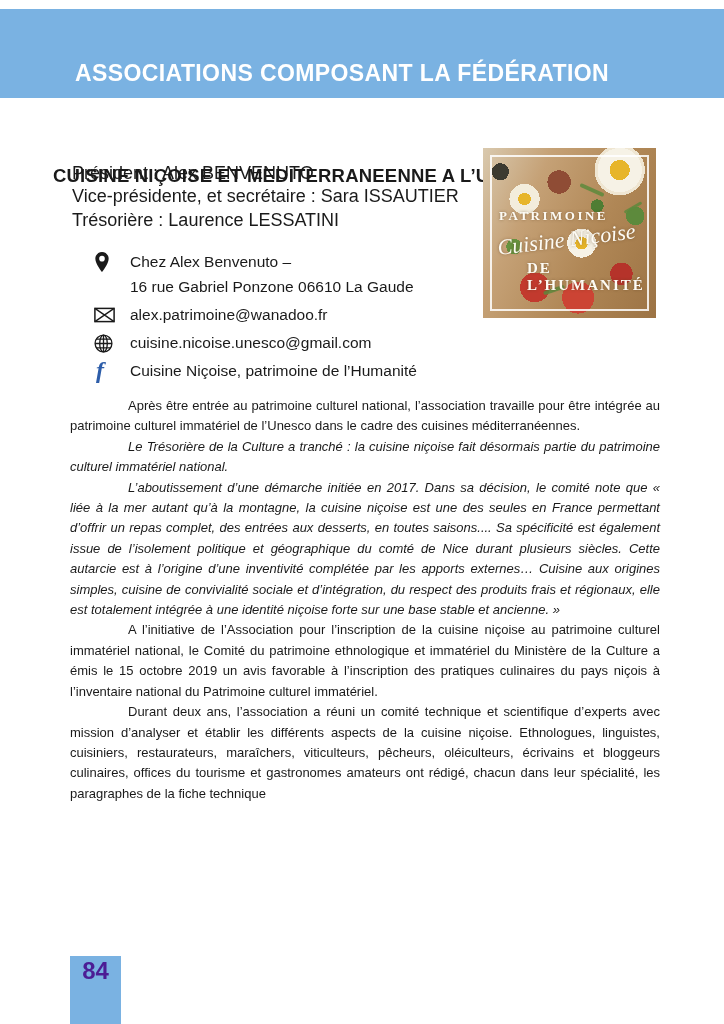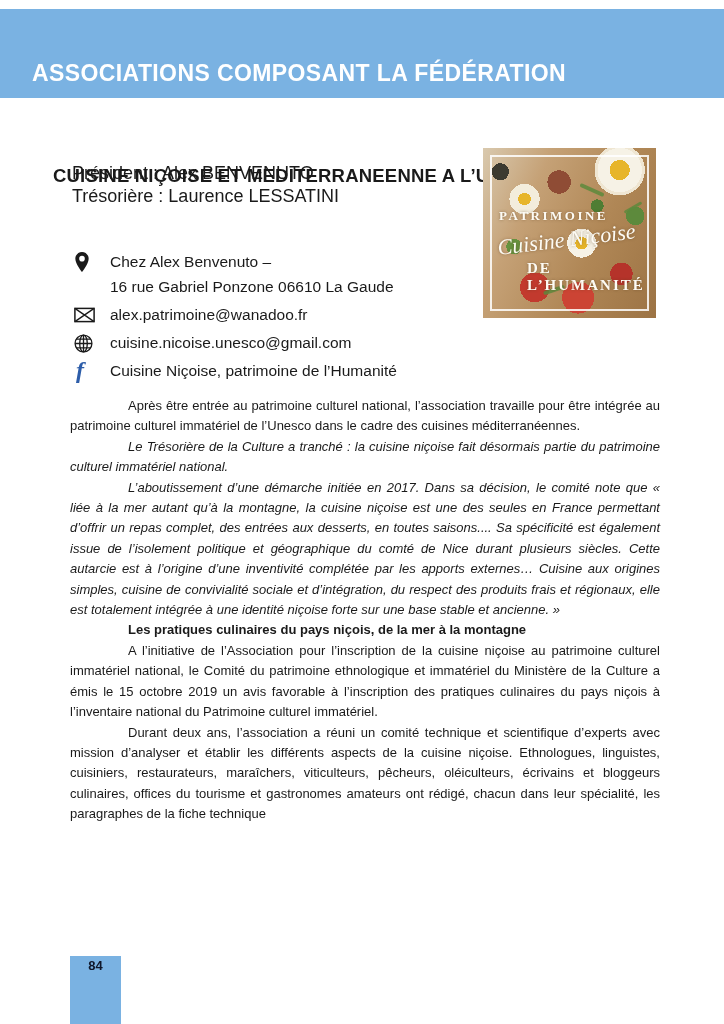--- a/index.html
+++ b/index.html
@@ -7,32 +7,32 @@
     --facebook:#2d5da9;
     --ink:#1a1a1a;
   }
   *{margin:0;padding:0;box-sizing:border-box;}
   html,body{background:#ffffff;}
   body{font-family:"Liberation Sans","DejaVu Sans",sans-serif;color:var(--ink);}
   .page{position:relative;width:724px;height:1024px;background:#fff;overflow:hidden;}
 
   
   .banner{position:absolute;top:9px;left:0;width:724px;height:89px;background:var(--banner);
-          display:flex;align-items:flex-end;padding:0 20px 13px 32px;}
+          display:flex;align-items:flex-end;padding:0 20px 13px 75px;}
   .banner h1{color:#fff;font-size:23px;font-weight:bold;letter-spacing:.4px;line-height:1;}
 
   
   .sec-title{position:absolute;top:118px;left:53px;font-size:18.5px;font-weight:bold;letter-spacing:.2px;margin-top:47px;}
 
   
   .officers{position:absolute;top:162px;left:72px;font-size:18px;line-height:23.4px;}
 
   
   .contact{position:absolute;top:250px;left:70px;width:410px;font-size:15.5px;}
-  .c-row{display:flex;align-items:flex-start;margin-bottom:4px;}
+  .c-row{display:flex;align-items:flex-start;margin-bottom:4px;margin-left:20px;}
   .c-ico{width:40px;flex:0 0 40px;display:flex;justify-content:flex-start;padding-left:4px;padding-top:1px;}
   .c-txt{line-height:24px;}
   .c-row.addr .c-txt{line-height:24.5px;}
   .link{text-underline-offset:3px;}
   .fb-f{font-family:"Liberation Serif","DejaVu Serif",serif;font-weight:bold;font-style:italic;
         color:var(--facebook);font-size:24px;line-height:20px;padding-left:2px;}
 
   
   .photo{position:absolute;top:148px;left:483px;width:173px;height:170px;overflow:hidden;
          background:
@@ -62,38 +62,39 @@
   
   .bodytext{position:absolute;top:396px;left:70px;width:590px;font-size:13px;line-height:20.4px;
             text-align:justify;hyphens:manual;}
   .para{text-indent:58px;}
   .para.italic{font-style:italic;}
   .para.bold{font-weight:bold;}
 
   
   .pagebox{position:absolute;top:956px;left:70px;width:51px;height:68px;background:var(--banner);
            text-align:center;}
-  .pagebox span{display:inline-block;margin-top:1px;color:#0f172a;font-weight:bold;font-size:13px;}
+  .pagebox span{display:inline-block;margin-top:1px;color:#4c1d95;font-weight:bold;font-size:24px;}
 
   
   .svgico{display:block;}
 </style>
 </head>
 <body>
 
 <div class="page">
 
   <div class="banner">
     <h1>ASSOCIATIONS COMPOSANT LA FÉDÉRATION</h1>
   </div>
 
   <h2 class="sec-title">CUISINE NIÇOISE ET MEDITERRANEENNE A L’UNESCO</h2>
 
   <div class="officers">
       <div>Président : Alex BENVENUTO</div>
+      <div>Vice-présidente, et secrétaire : Sara ISSAUTIER</div>
       <div>Trésorière : Laurence LESSATINI</div>
     </div>
 
   <div class="contact">
 
     <div class="c-row addr">
       <div class="c-ico">
         <svg class="svgico" width="16" height="22" viewBox="0 0 24 32">
           <path d="M12 1C6.5 1 2 5.5 2 11c0 7.5 10 20 10 20s10-12.5 10-20C22 5.5 17.5 1 12 1zm0 14.2a4.2 4.2 0 1 1 0-8.4 4.2 4.2 0 0 1 0 8.4z" fill="#1a1a1a"></path>
         </svg>
@@ -143,21 +144,20 @@
     <div class="frame"></div>
     <div class="ph-line ph-1">PATRIMOINE</div>
     <div class="ph-line ph-2">Cuisine Niçoise</div>
     <div class="ph-line ph-3">DE L’HUMANITÉ</div>
   </div>
 
   <div class="bodytext">
       <p class="para normal">Après être entrée au patrimoine culturel national, l’association travaille pour être intégrée au patrimoine culturel immatériel de l’Unesco dans le cadre des cuisines méditerranéennes.</p>
       <p class="para italic">Le Trésorière de la Culture a tranché : la cuisine niçoise fait désor­mais partie du patrimoine culturel immatériel national.</p>
       <p class="para italic">L’aboutissement d’une démarche initiée en 2017. Dans sa dé­cision, le comité note que « liée à la mer autant qu’à la montagne, la cuisine niçoise est une des seules en France permettant d’offrir un repas complet, des entrées aux desserts, en toutes saisons.... Sa spécificité est également issue de l’isolement politique et géographique du comté de Nice durant plusieurs siècles. Cette autarcie est à l’origine d’une inventi­vité complétée par les apports externes… Cuisine aux origines simples, cuisine de convivialité sociale et d’intégration, du respect des produits frais et régionaux, elle est totalement intégrée à une identité niçoise forte sur une base stable et ancienne. »</p>
-      <p class="para bold">Les pratiques culinaires du pays niçois, de la mer à la mon­tagne</p>
       <p class="para normal">A l’initiative de l’Association pour l’inscription de la cuisine niçoise au patrimoine culturel immatériel national, le Comité du patrimoine ethno­logique et immatériel du Ministère de la Culture a émis le 15 octobre 2019 un avis favorable à l’inscription des pratiques culinaires du pays niçois à l’inventaire national du Patrimoine culturel immatériel.</p>
       <p class="para normal">Durant deux ans, l’association a réuni un comité technique et scientifique d’experts avec mission d’analyser et établir les différents aspects de la cuisine niçoise. Ethnologues, linguistes, cuisiniers, res­taurateurs, maraîchers, viticulteurs, pêcheurs, oléiculteurs, écrivains et bloggeurs culinaires, offices du tourisme et gastronomes amateurs ont rédigé, chacun dans leur spécialité, les paragraphes de la fiche technique</p>
     </div>
 
   <div class="pagebox">
     <span>84</span>
   </div>
 
 </div>
 

